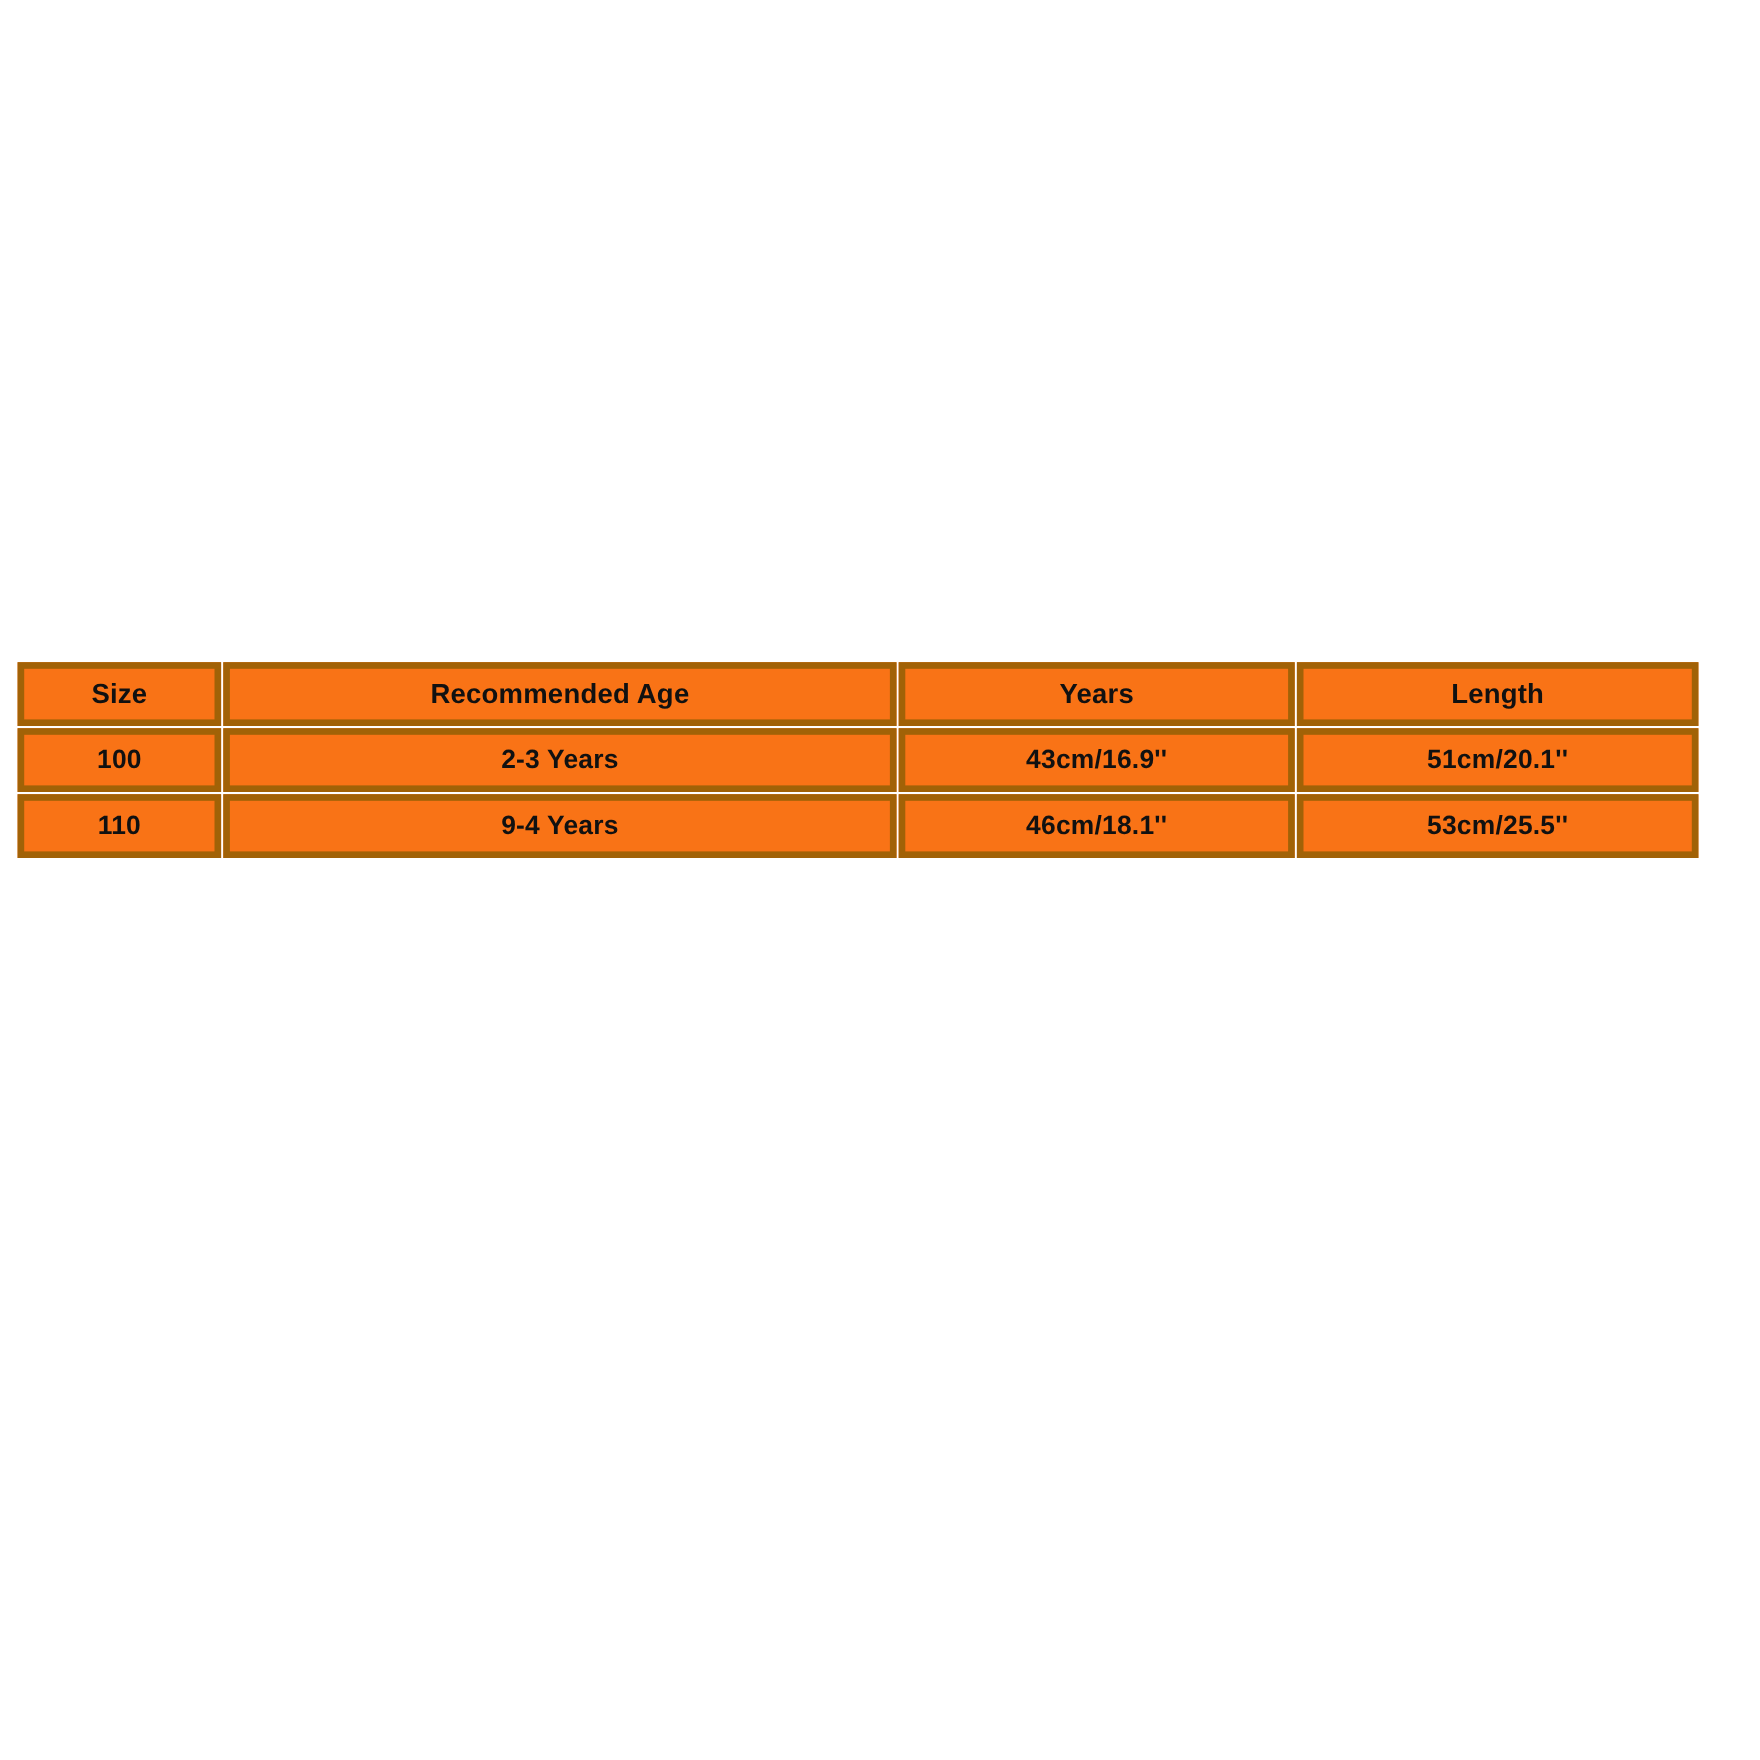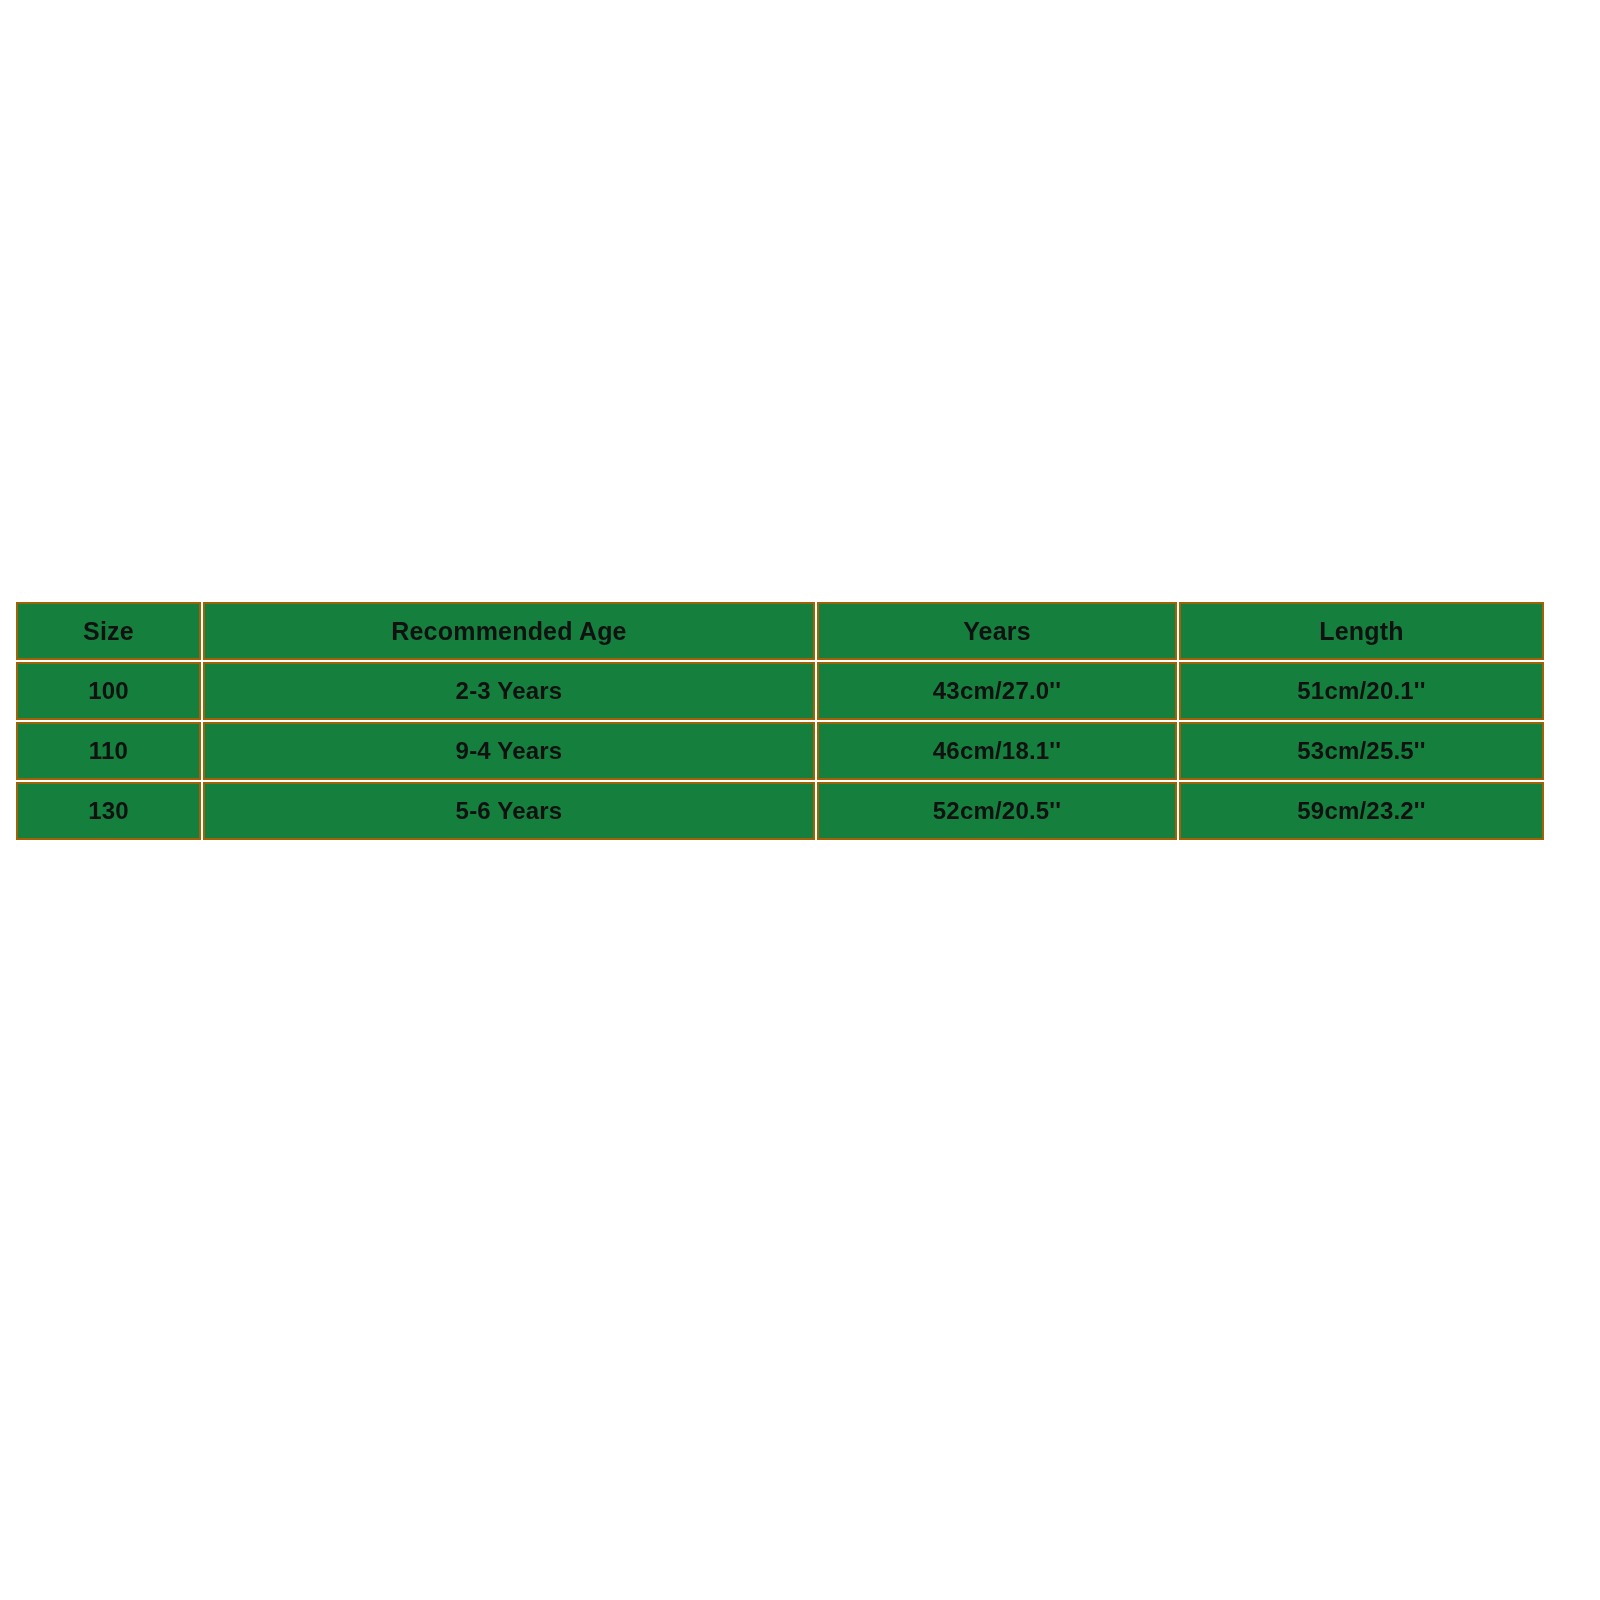--- a/index.html
+++ b/index.html
@@ -21,22 +21,22 @@
     width: 1526px;
   }
   table.size-chart {
     width: 100%;
     border-collapse: separate;
     border-spacing: 2px;
     table-layout: fixed;
   }
   table.size-chart td,
   table.size-chart th {
-    border: 2px solid #a16207;
-    background: #15803d;
+    border: 6px solid #a16207;
+    background: #f97316;
     text-align: center;
     vertical-align: middle;
     font-weight: bold;
     color: #111111;
     height: 58px;
     padding: 0 6px;
     box-sizing: border-box;
     white-space: nowrap;
   }
   table.size-chart th {
@@ -68,30 +68,24 @@
         <th>Size</th>
         <th>Recommended Age</th>
         <th>Years</th>
         <th>Length</th>
       </tr>
     </thead>
     <tbody>
       <tr>
         <td>100</td>
         <td>2-3 Years</td>
-        <td>43cm/27.0''</td>
+        <td>43cm/16.9''</td>
         <td>51cm/20.1''</td>
       </tr>
       <tr>
         <td>110</td>
         <td>9-4 Years</td>
         <td>46cm/18.1''</td>
         <td>53cm/25.5''</td>
       </tr>
-      <tr>
-        <td>130</td>
-        <td>5-6 Years</td>
-        <td>52cm/20.5''</td>
-        <td>59cm/23.2''</td>
-      </tr>
     </tbody>
   </table>
 </div>
 
 </body></html>

